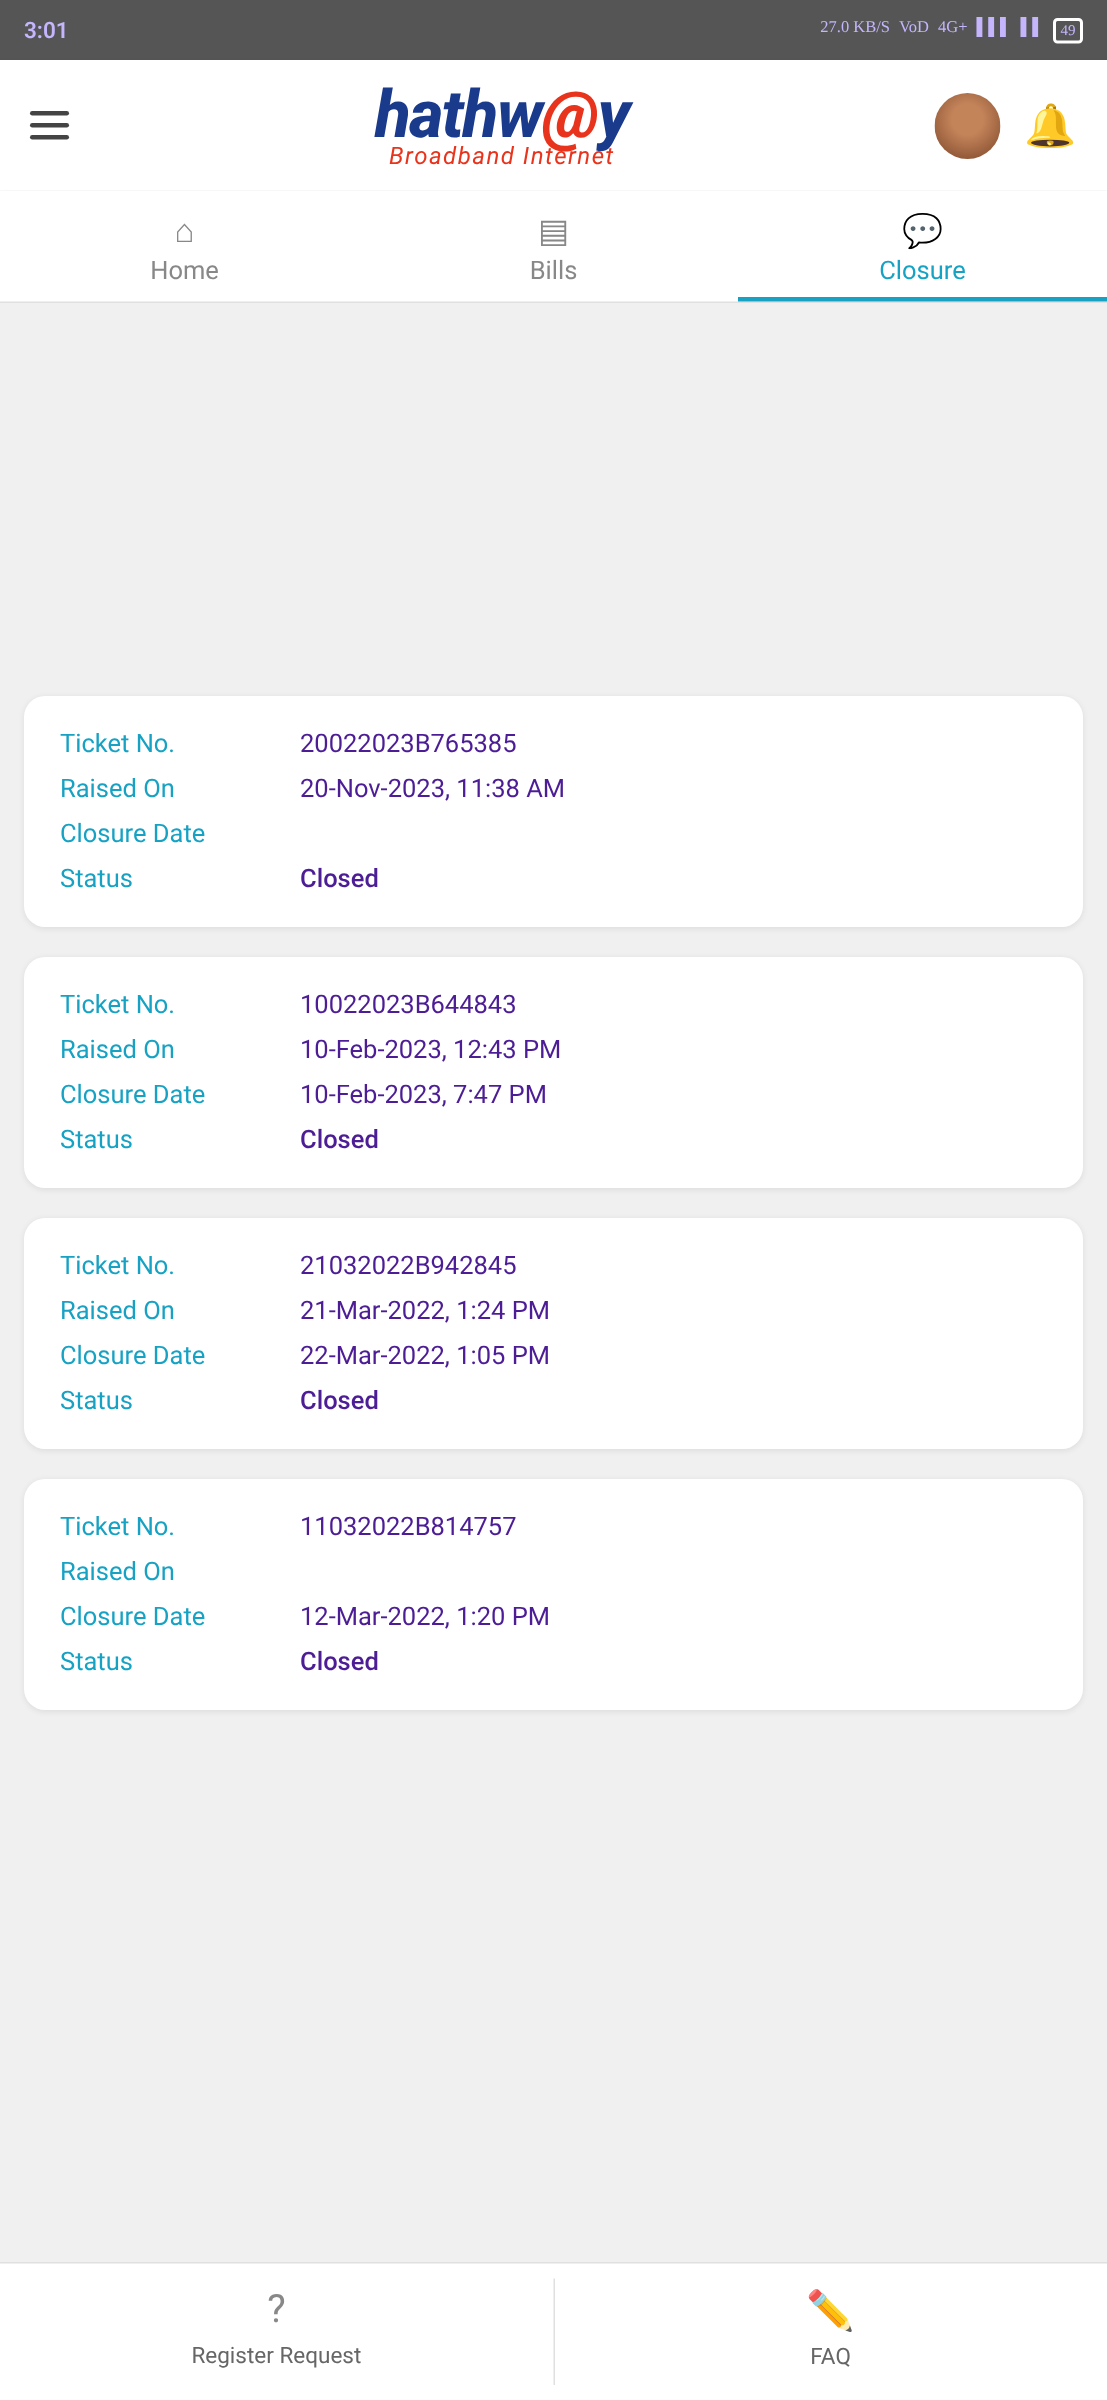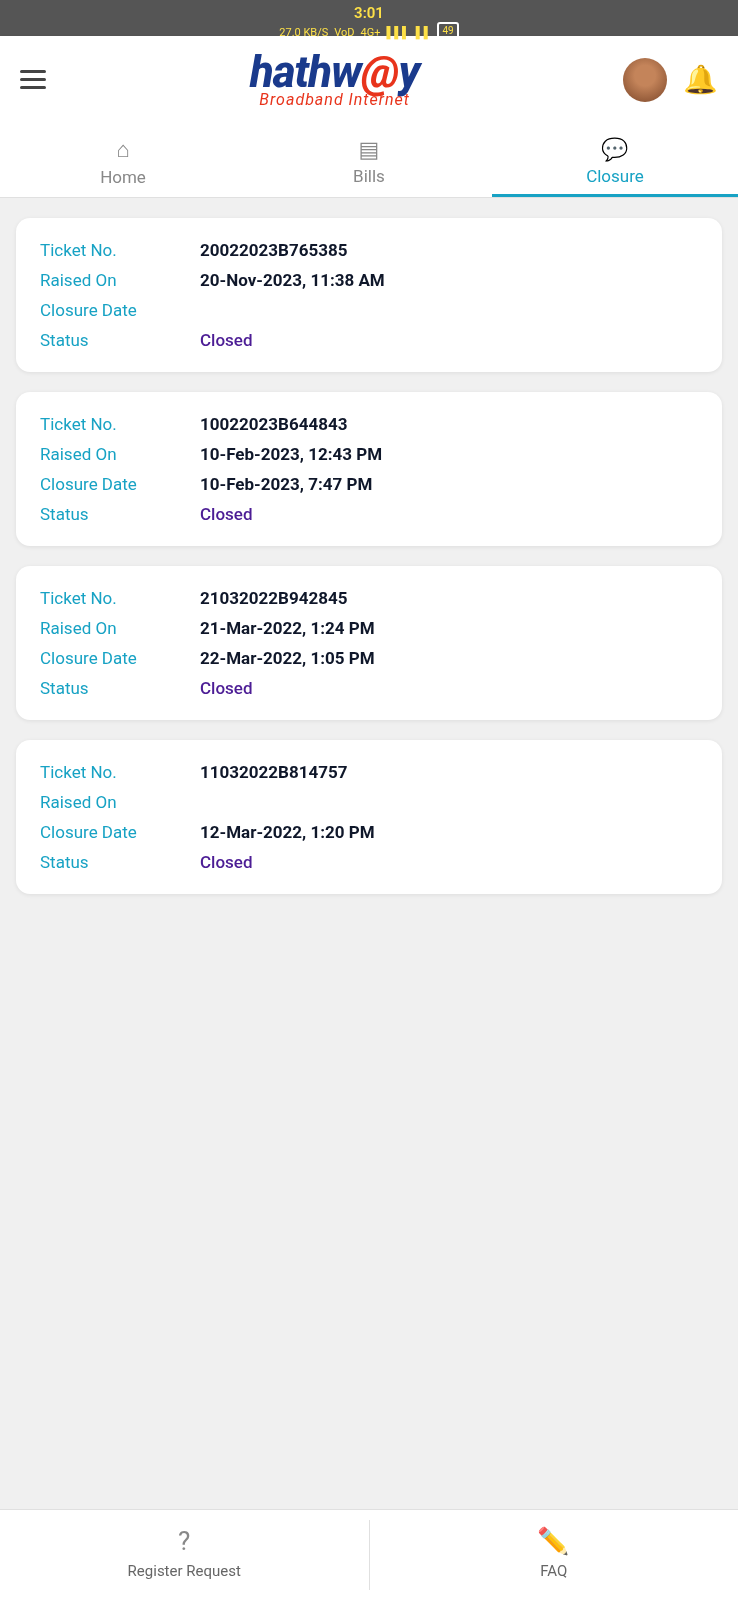--- a/index.html
+++ b/index.html
@@ -8,37 +8,37 @@
       font-family: -apple-system, BlinkMacSystemFont, 'Segoe UI', Roboto, sans-serif;
       background: #f0f0f0;
       width: 738px;
       min-height: 1600px;
       overflow-x: hidden;
     }
 
     
     .status-bar {
       background: #555;
-      color: #fde047;
+      color: #c4b5fd;
       display: flex;
       justify-content: space-between;
       align-items: center;
-      padding: 4px 16px;
+      padding: 20px 16px;
       height: 36px;
-      flex-direction: column;
     }
     .status-time {
       font-size: 15px;
       font-weight: 600;
     }
     .status-icons {
       display: flex;
-      align-items: flex-end;
+      align-items: flex-start;
       gap: 6px;
       font-size: 11px;
+      font-family: Liberation Serif, serif;
     }
     .battery-icon {
       border: 2px solid white;
       border-radius: 3px;
       padding: 1px 3px;
       font-size: 10px;
       position: relative;
     }
 
     
@@ -148,20 +148,21 @@
     }
 
     
     .content {
       padding: 20px 16px;
       display: flex;
       flex-direction: column;
       gap: 20px;
       background: #f0f0f0;
       min-height: 1200px;
+      justify-content: center;
     }
 
     
     .ticket-card {
       background: white;
       border-radius: 14px;
       padding: 22px 24px;
       box-shadow: 0 1px 4px rgba(0,0,0,0.08);
     }
     .ticket-row {
@@ -172,23 +173,23 @@
     .ticket-row:last-child {
       margin-bottom: 0;
     }
     .ticket-label {
       color: #17a2c4;
       font-size: 17px;
       min-width: 160px;
       flex-shrink: 0;
     }
     .ticket-value {
-      color: #0f172a;
+      color: #4c1d95;
       font-size: 17px;
-      font-weight: 700;
+      font-weight: 400;
       flex: 1;
     }
     .ticket-value.status-closed {
       color: #4c1d95;
       font-weight: 500;
     }
 
     
     .bottom-bar {
       background: white;

